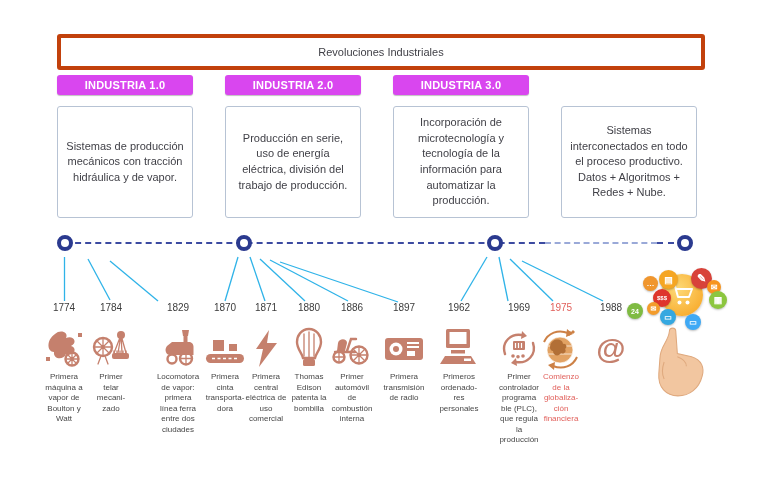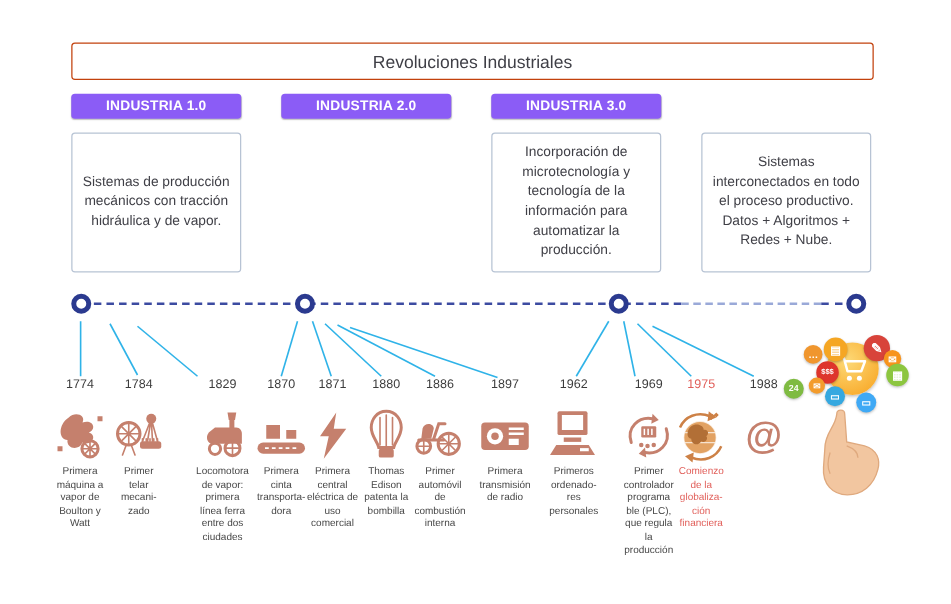--- a/index.html
+++ b/index.html
@@ -1,24 +1,24 @@
 <!DOCTYPE html>
 <html><head>
 <meta charset="utf-8">
 <style>
   html,body{margin:0;padding:0;background:#ffffff;font-family:"Liberation Sans",sans-serif;}
   #canvas{position:relative;width:761px;height:483px;background:#fff;overflow:hidden;}
 
   
   .title-box{position:absolute;left:57px;top:34px;width:640px;height:28px;
-    border:1px solid #c2410c;border-radius:3px;display:flex;align-items:center;justify-content:center;
-    font-size:14px;color:#3f3f46;}
-
-  
-  .pill{position:absolute;top:75px;width:136px;height:20px;background:#8b5cf6;border-radius:3px;
+    border:4px solid #c2410c;border-radius:3px;display:flex;align-items:center;justify-content:center;
+    font-size:11px;color:#3f3f46;}
+
+  
+  .pill{position:absolute;top:75px;width:136px;height:20px;background:#d946ef;border-radius:3px;
     display:flex;align-items:center;justify-content:center;color:#ffffff;font-weight:bold;
     font-size:11px;letter-spacing:.2px;box-shadow:0 1px 1px rgba(0,0,0,.25);}
   .desc{position:absolute;top:106px;width:136px;height:112px;border:1px solid #b7c3d4;border-radius:3px;
     display:flex;align-items:center;justify-content:center;text-align:center;
     font-size:11px;line-height:1.42;color:#3f3f46;padding:2px 8px;box-sizing:border-box;}
   .c1{left:57px;} .c2{left:225px;} .c3{left:393px;} .c4{left:561px;}
 
   
   .dash{position:absolute;top:242px;border-top:2px dashed #3c4ba1;height:0;}
   .dash.light{border-top-color:#9aa9d8;}
@@ -54,20 +54,21 @@
 
 <div id="canvas">
 
   <div class="title-box">Revoluciones Industriales</div>
 
   <div class="pill c1">INDUSTRIA 1.0</div>
   <div class="pill c2">INDUSTRIA 2.0</div>
   <div class="pill c3">INDUSTRIA 3.0</div>
 
   <div class="desc c1">Sistemas de producción mecánicos con tracción hidráulica y de vapor.</div>
+  <div class="desc c2">Producción en serie, uso de energía eléctrica, división del trabajo de producción.</div>
   <div class="desc c3">Incorporación de microtecnología y tecnología de la información para automatizar la producción.</div>
   <div class="desc c4">Sistemas interconectados en todo el proceso productivo. Datos + Algoritmos + Redes + Nube.</div>
 
   <div class="dash" style="left:65px;width:480px;"></div>
   <div class="dash light" style="left:545px;width:112px;"></div>
   <div class="dash" style="left:657px;width:28px;"></div>
   <div class="node" style="left:57px;"></div>
   <div class="node" style="left:236px;"></div>
   <div class="node" style="left:487px;"></div>
   <div class="node" style="left:677px;"></div>

